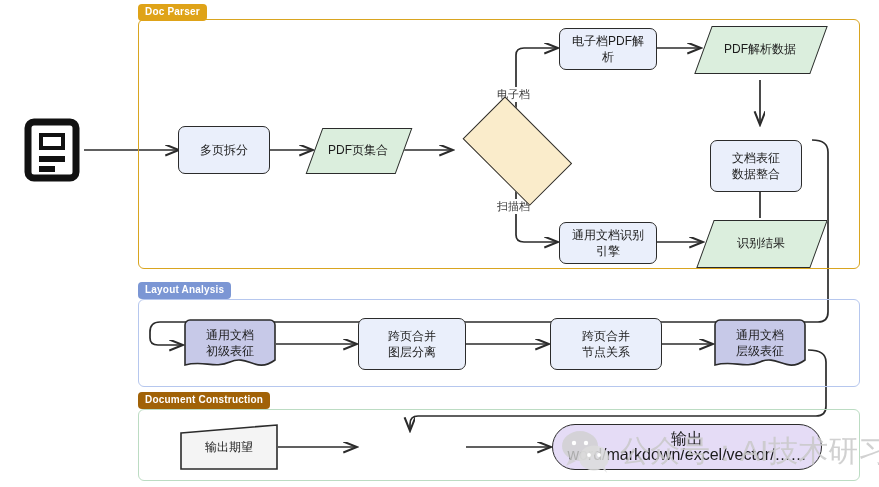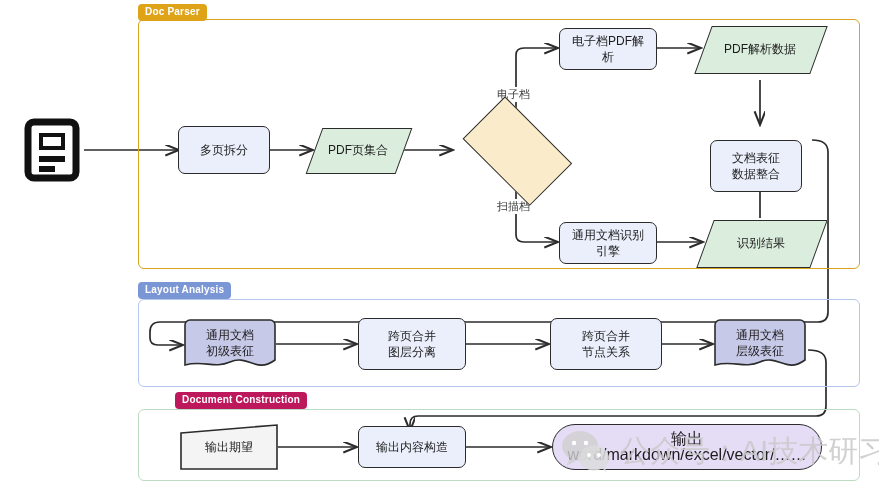--- a/index.html
+++ b/index.html
@@ -17,21 +17,21 @@
     position:absolute;
     font-size:10px;font-weight:bold;color:#ffffff;
     padding:2px 7px 3px 7px;border-radius:4px;
     letter-spacing:.2px;white-space:nowrap;line-height:12px;
   }
   .g-doc{border:1.3px solid #d9a520;}
   .l-doc{background:#dfa318;}
   .g-layout{border:1.3px solid #b6c7ee;}
   .l-layout{background:#7b96d4;}
   .g-construct{border:1.3px solid #bcdcc3;}
-  .l-construct{background:#be185d;margin-left:37px;}
+  .l-construct{background:#a16207;}
 
   
   .node{
     position:absolute;box-sizing:border-box;
     display:flex;align-items:center;justify-content:center;
     text-align:center;
     font-size:12px;color:#1c1c1c;line-height:16px;
     font-family:"Liberation Sans","DejaVu Sans",sans-serif;
   }
   .rect{
@@ -223,23 +223,20 @@
     </span>
   </div>
 
   <div class="node trap" style="left:180px;top:424px;width:98px;height:46px;">
     <svg viewBox="0 0 98 46" preserveAspectRatio="none" style="position:absolute;left:0;top:0;width:100%;height:100%;z-index:1;" xmlns="http://www.w3.org/2000/svg">
       <path d="M1,9 L97,1 L97,45 L1,45 Z" fill="#f4f4f4" stroke="#2b2b2b" stroke-width="1.6"></path>
     </svg>
     <span class="txt">输出期望</span>
   </div>
 
-  <div class="node rect" style="left:358px;top:426px;width:108px;height:42px;">
-    <span class="txt">输出内容构造</span>
-  </div>
 
   <div class="node stadium" style="left:552px;top:424px;width:270px;height:46px;font-size:16px;">
     <span class="txt">输出word/markdown/excel/vector/……</span>
   </div>
 
   <div id="watermark">
     <svg width="52" height="44" viewBox="0 0 52 44">
       <ellipse cx="20" cy="17" rx="18" ry="15" fill="#cfcfcf" opacity=".8"></ellipse>
       <path d="M10,29 L6,37 L16,32 Z" fill="#cfcfcf" opacity=".8"></path>
       <ellipse cx="34" cy="29" rx="15" ry="12.5" fill="#dcdcdc" opacity=".85"></ellipse>

